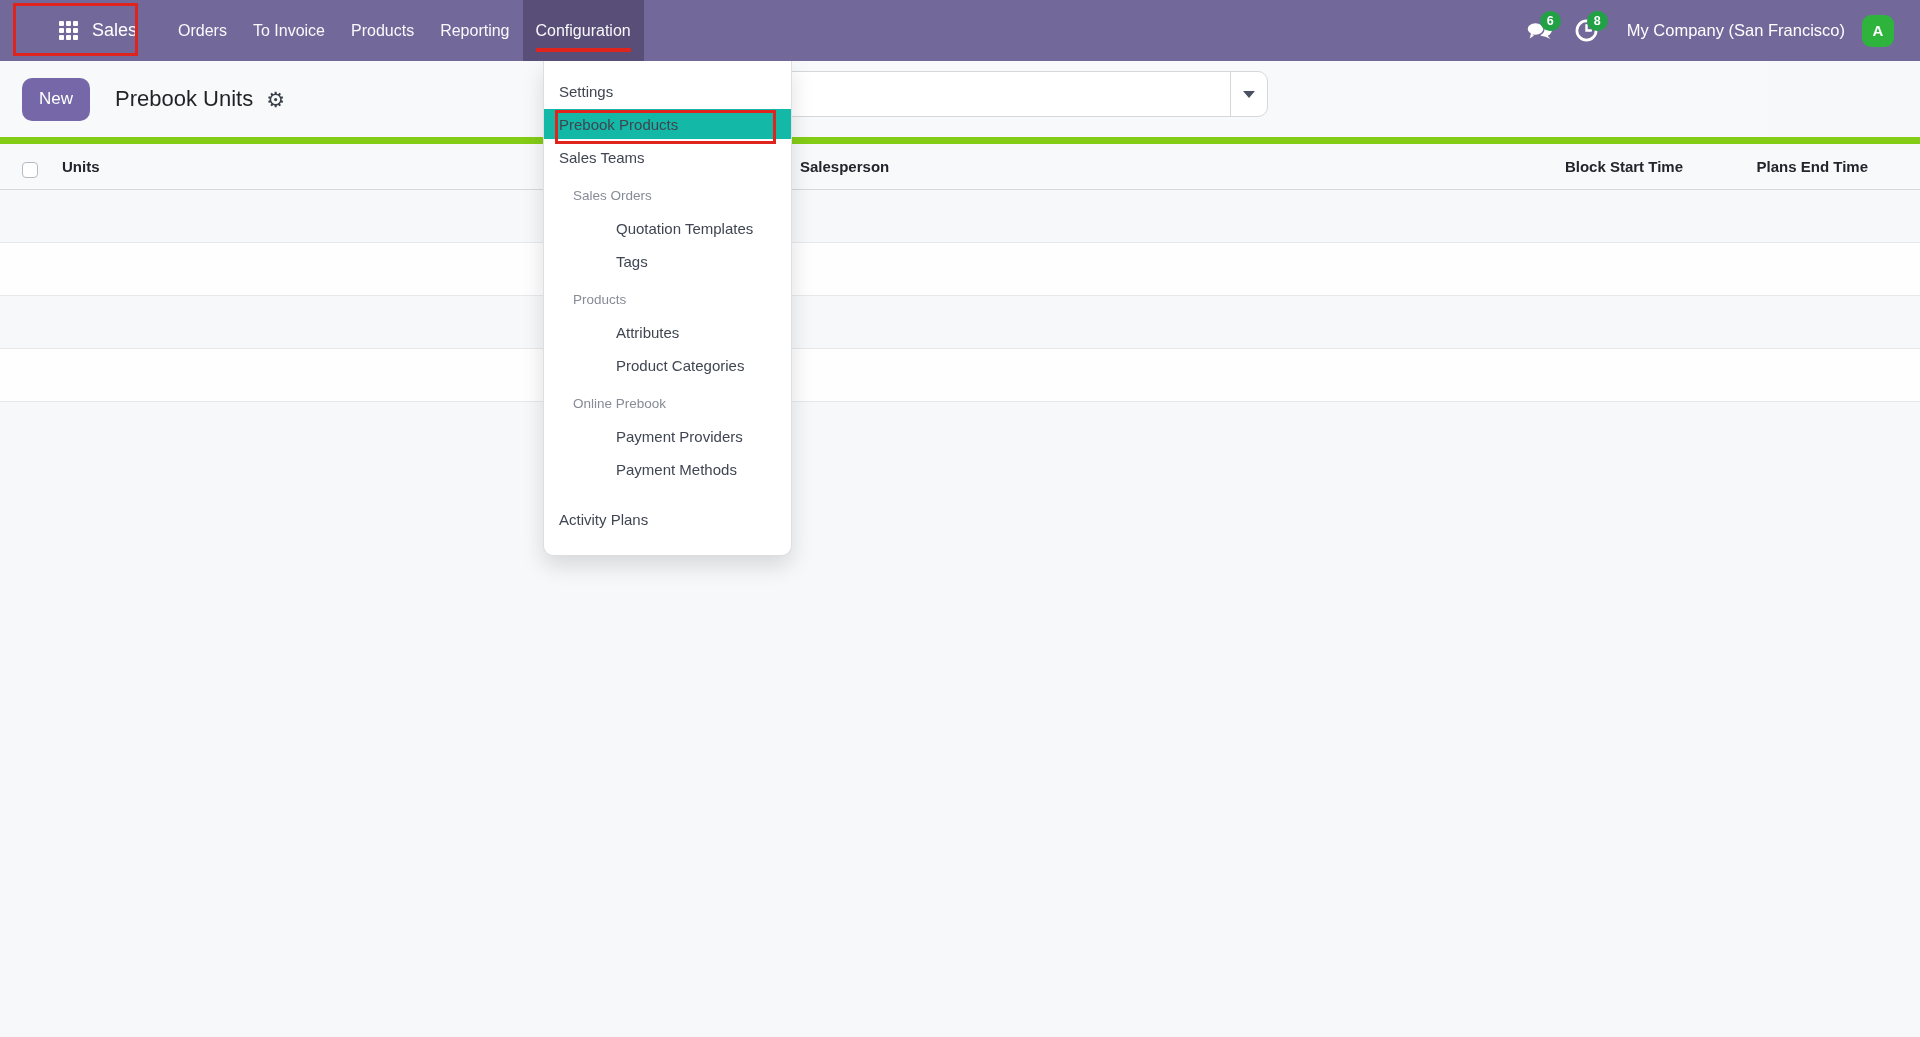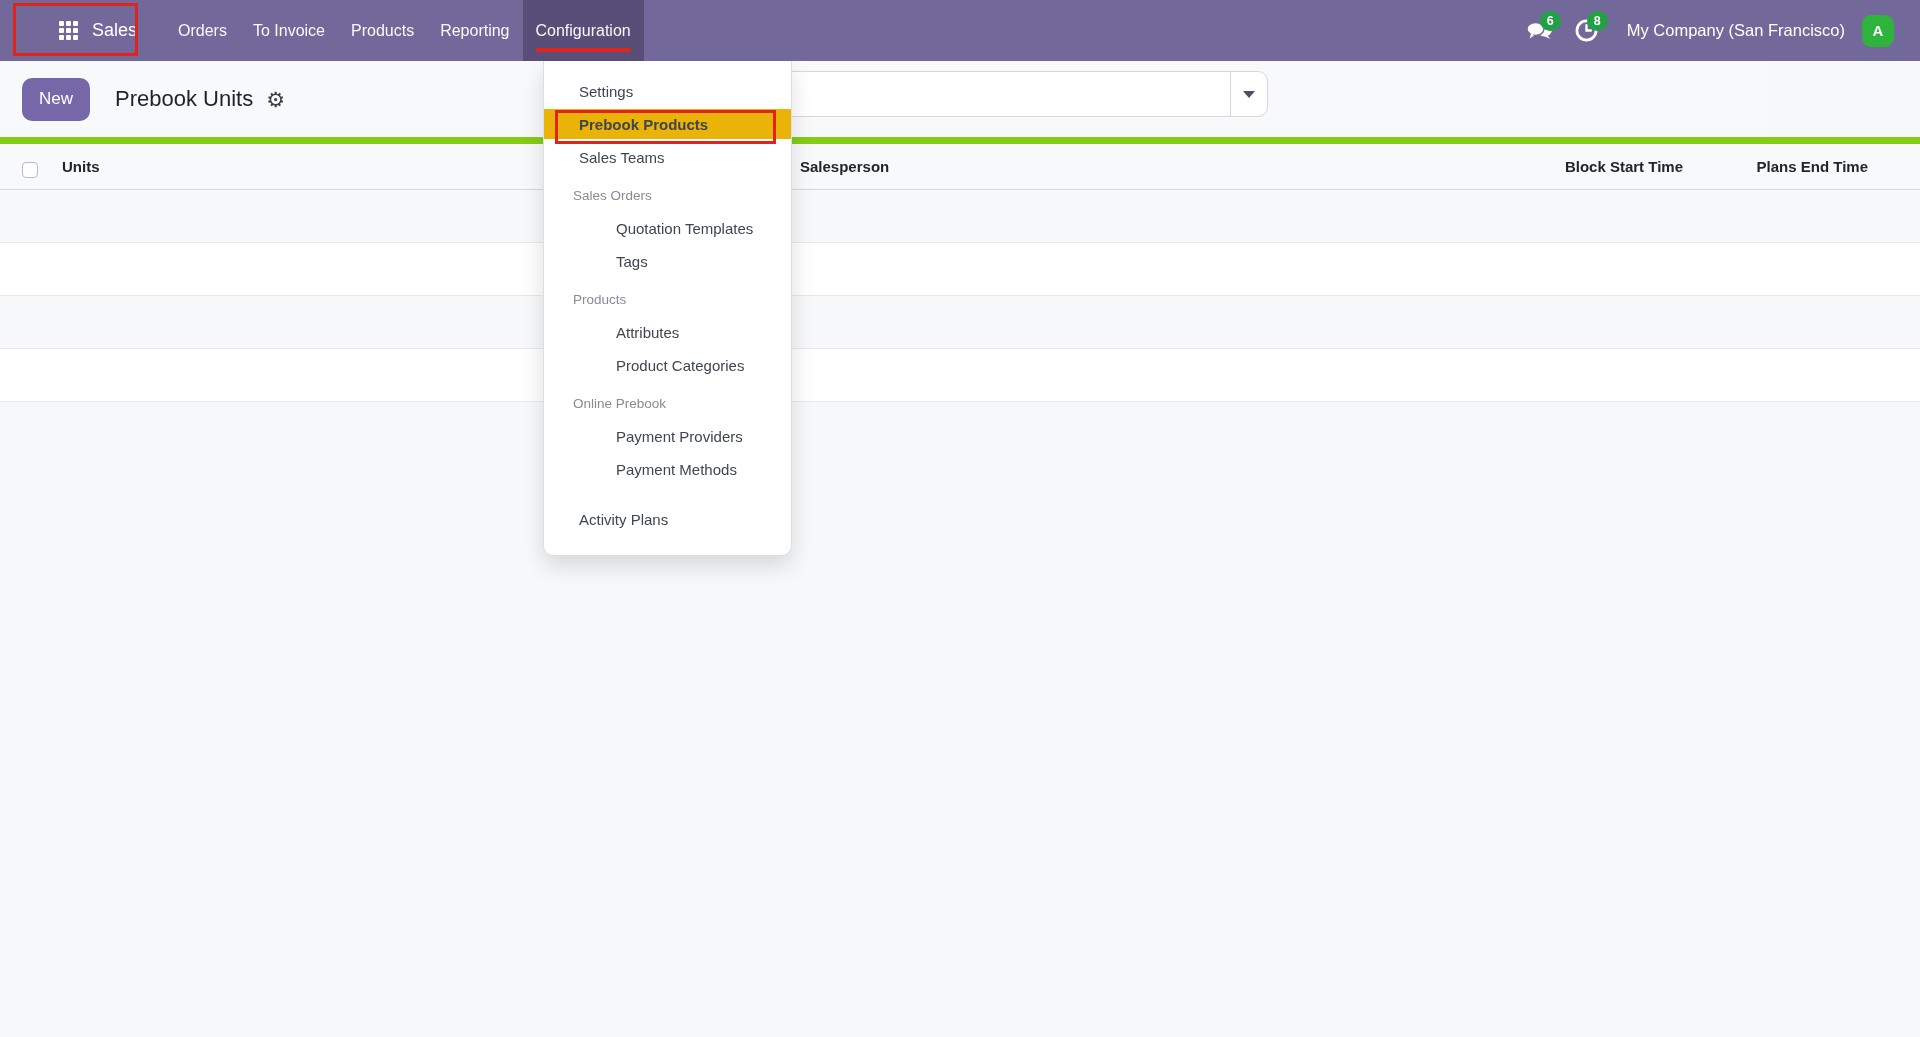--- a/index.html
+++ b/index.html
@@ -52,24 +52,24 @@
   .col-start { right:237px; }
   .col-end { right:52px; }
   .list-row { height:53px; border-bottom:1px solid #e6e8eb; }
   .row-a { background:#f7f8fa; }
   .row-b { background:#fefefe; }
 
   
   .dropdown { position:absolute; left:543px; top:61px; width:249px; background:#fff;
               border:1px solid #dcdee2; border-top:none; border-radius:0 0 10px 10px;
               box-shadow:0 10px 22px rgba(0,0,0,.13); padding:12px 0 18px; z-index:40; }
-  .dd-item { height:30px; margin:3px 0; display:flex; align-items:center; padding-left:35px;
+  .dd-item { height:30px; margin:3px 0; display:flex; align-items:center; padding-left:15px;
              font-size:15px; color:#3f4551; cursor:pointer; }
   .dd-sub { padding-left:72px; }
-  .dd-item.highlighted { background:#eab308;font-weight:bold; }
+  .dd-item.highlighted { background:#14b8a6; }
   .dd-section { height:30px; margin-top:8px; display:flex; align-items:center; padding-left:29px;
                 font-size:13.5px; color:#868b96; }
   .dd-gap { margin-top:20px; }
 
   
   .annotation-box { position:absolute; border:3px solid #df241d; background:transparent; z-index:60; pointer-events:none; }
   .ann-sales { left:13px; top:3px; width:125px; height:53px; }
   .ann-prebook { left:555px; top:110px; width:221px; height:34px; }
 </style>
 </head>

